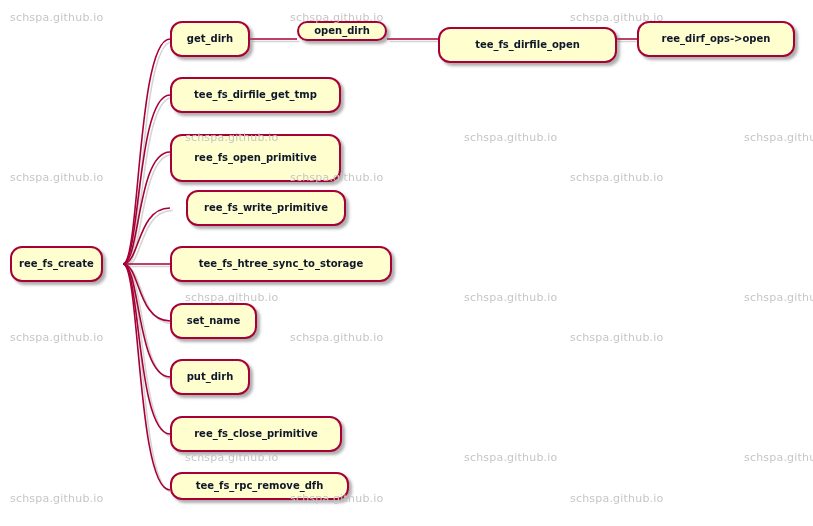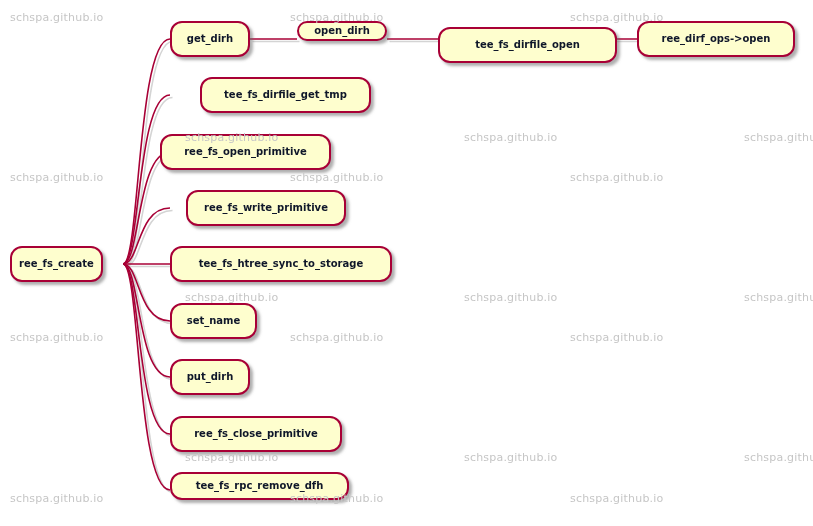--- a/index.html
+++ b/index.html
@@ -66,22 +66,22 @@
         <path d="M387 39 L438 39"></path>
         <path d="M587 39 L637 39"></path>
       </g>
     </svg>
   <div>
       <div class="node" style="left: 10px; top: 246px; width: 93px; height: 36px;">ree_fs_create</div>
       <div class="node" style="left: 170px; top: 21px; width: 80px; height: 36px;">get_dirh</div>
       <div class="node" style="left: 297px; top: 21px; width: 90px; height: 20px;">open_dirh</div>
       <div class="node" style="left: 438px; top: 27px; width: 179px; height: 36px;">tee_fs_dirfile_open</div>
       <div class="node" style="left: 637px; top: 21px; width: 158px; height: 36px;">ree_dirf_ops-&gt;open</div>
-      <div class="node" style="left: 170px; top: 77px; width: 171px; height: 36px; margin-left: 30px;">tee_fs_dirfile_get_tmp</div>
-      <div class="node" style="left: 160px; top: 134px; width: 171px; height: 36px;">ree_fs_open_primitive</div>
+      <div class="node" style="left: 170px; top: 77px; width: 171px; height: 36px;">tee_fs_dirfile_get_tmp</div>
+      <div class="node" style="left: 170px; top: 134px; width: 171px; height: 48px;">ree_fs_open_primitive</div>
       <div class="node" style="left: 186px; top: 190px; width: 160px; height: 36px;">ree_fs_write_primitive</div>
       <div class="node" style="left: 170px; top: 246px; width: 222px; height: 36px;">tee_fs_htree_sync_to_storage</div>
       <div class="node" style="left: 170px; top: 303px; width: 87px; height: 36px;">set_name</div>
       <div class="node" style="left: 170px; top: 359px; width: 80px; height: 36px;">put_dirh</div>
       <div class="node" style="left: 170px; top: 416px; width: 172px; height: 36px;">ree_fs_close_primitive</div>
       <div class="node" style="left: 170px; top: 472px; width: 179px; height: 28px;">tee_fs_rpc_remove_dfh</div>
     </div>
   <div>
       <span class="wm" style="left: 10px; top: 12px;">schspa.github.io</span>
       <span class="wm" style="left: 290px; top: 12px;">schspa.github.io</span>

